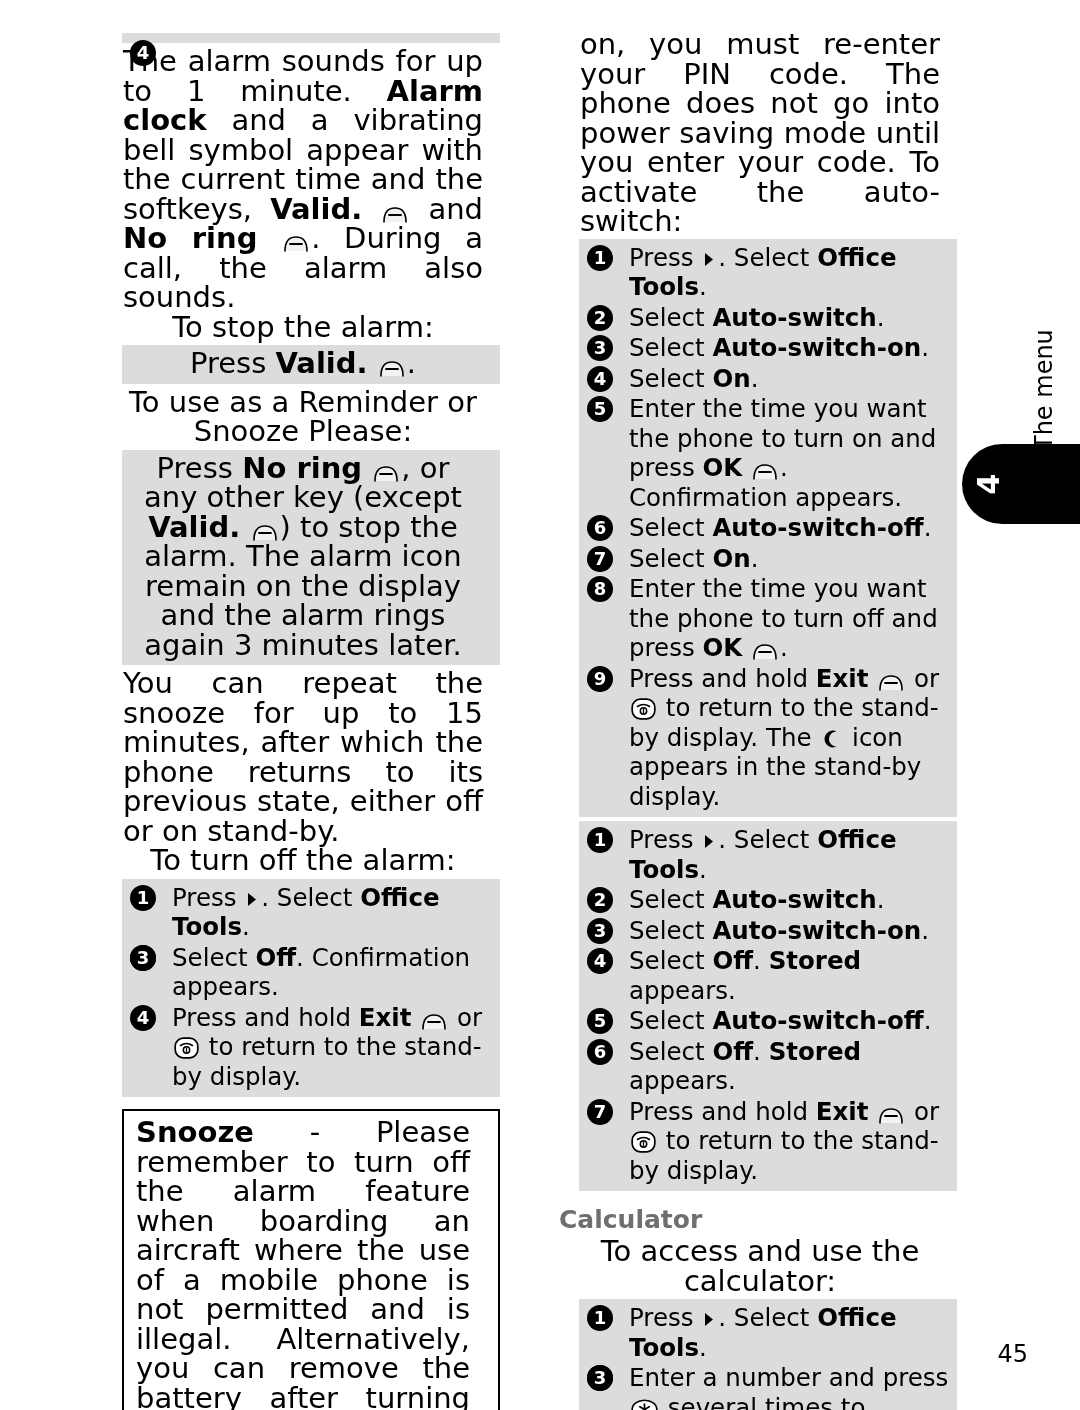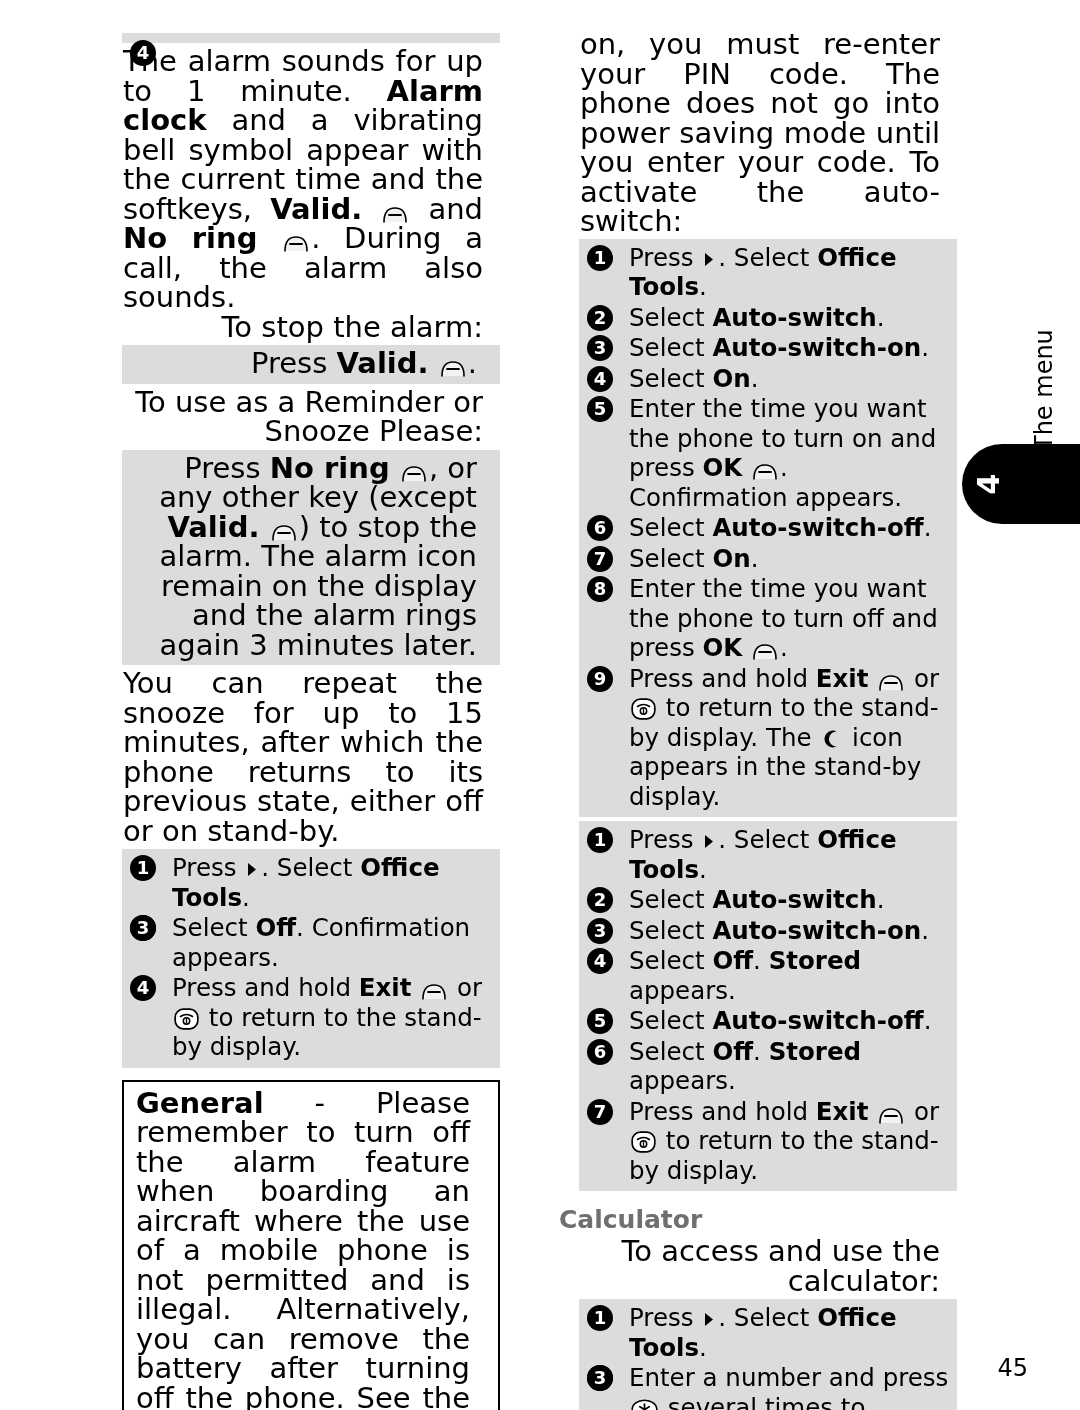--- a/index.html
+++ b/index.html
@@ -33,21 +33,21 @@
   
   .para {
     font-size: 29px;
     line-height: 29.5px;
     text-align: justify;
     margin: 0 16px 0 0;
     padding: 0 1px;
     -webkit-hyphens: none;
     hyphens: none;
   }
-  .para.noj { text-align: right; }
+  .para.noj { text-align: center; }
 
   .shaded {
     background: #dcdcdc;
     padding: 4px 6px 5px 6px;
     margin: 3px 0 4px 0;
   }
   .shaded.tight { margin-top: 2px; }
 
   .boxed {
     border: 2px solid #000;
@@ -184,21 +184,21 @@
     writing-mode: vertical-rl;
     transform: rotate(180deg);
     text-align: left;
     white-space: nowrap;
   }
 
   
   .folio {
     position: absolute;
     right: 52px;
-    bottom: 28px;
+    bottom: 42px;
     font-size: 24px;
     color: #000;
   }
 </style>
 </head>
 <body>
 
 <div class="page">
 
   <div class="col col-left">
@@ -233,20 +233,21 @@
               <path d="M2 16 Q2 2 13 2 Q24 2 24 16" fill="#f2f2f2" stroke="#000" stroke-width="1.6" stroke-linecap="round"></path>
               <line x1="7" y1="9" x2="19" y2="9" stroke="#000" stroke-width="1.8" stroke-linecap="round"></line>
             </svg></span>, or any other key (except <b>Valid.</b> <span class="k k-soft"><svg viewBox="0 0 26 17" width="26" height="17">
               <path d="M2 16 Q2 2 13 2 Q24 2 24 16" fill="#f2f2f2" stroke="#000" stroke-width="1.6" stroke-linecap="round"></path>
               <line x1="7" y1="9" x2="19" y2="9" stroke="#000" stroke-width="1.8" stroke-linecap="round"></line>
             </svg></span>) to stop the alarm. The alarm icon remain on the display and the alarm rings again 3 minutes later.</p>
     </div>
 
     <p class="para">You can repeat the snooze for up to 15 minutes, after which the phone returns to its previous state, either off or on stand-by.</p>
 
+    <p class="para noj">To turn off the alarm:</p>
 
     <div class="shaded">
       <ol class="steps">
           <li><span class="bullet">1</span><span>Press <span class="k k-arrow"><svg viewBox="0 0 14 17" width="14" height="17">
                   <path d="M3 2 L11 8.5 L3 15 Z" fill="#000"></path>
                 </svg></span>. Select <b>Office Tools</b>.</span></li>
           <li><span class="bullet">2</span></li>
           <li><span class="bullet">3</span><span>Select <b>Off</b>. Confirmation appears.</span></li>
           <li><span class="bullet">4</span><span>Press and hold <b>Exit</b> <span class="k k-soft"><svg viewBox="0 0 26 17" width="26" height="17">
                   <path d="M2 16 Q2 2 13 2 Q24 2 24 16" fill="#f2f2f2" stroke="#000" stroke-width="1.6" stroke-linecap="round"></path>
@@ -254,21 +255,21 @@
                 </svg></span> or <span class="k k-end"><svg viewBox="0 0 25 22" width="25" height="22">
                   <rect x="1.2" y="1.2" width="22.6" height="19.6" rx="8" ry="8" fill="#fff" stroke="#000" stroke-width="1.7"></rect>
                   <path d="M6.5 8.5 Q12.5 4.5 18.5 8.5" fill="none" stroke="#000" stroke-width="1.6" stroke-linecap="round"></path>
                   <circle cx="12.5" cy="13" r="3.2" fill="none" stroke="#000" stroke-width="1.5"></circle>
                   <line x1="12.5" y1="10.4" x2="12.5" y2="15.6" stroke="#000" stroke-width="1.3"></line>
                 </svg></span> to return to the stand-by display.</span></li>
         </ol>
     </div>
 
     <div class="boxed">
-      <p class="para"><b>General</b> - Please remember to turn off the alarm feature when boarding an aircraft where the use of a mobile phone is not permitted and is illegal. Alternatively, you can remove the battery after turning off the phone. See the General safety warnings on page 4.</p>
+      <p class="para"><b>Snooze</b> - Please remember to turn off the alarm feature when boarding an aircraft where the use of a mobile phone is not permitted and is illegal. Alternatively, you can remove the battery after turning off the phone. See the General safety warnings on page 4.</p>
     </div>
 
   </div>
 
   <div class="col col-right">
 
     <p class="para">on, you must re-enter your PIN code. The phone does not go into power saving mode until you enter your code. To activate the auto-switch:</p>
 
     <div class="shaded tight">
       <ol class="steps">

